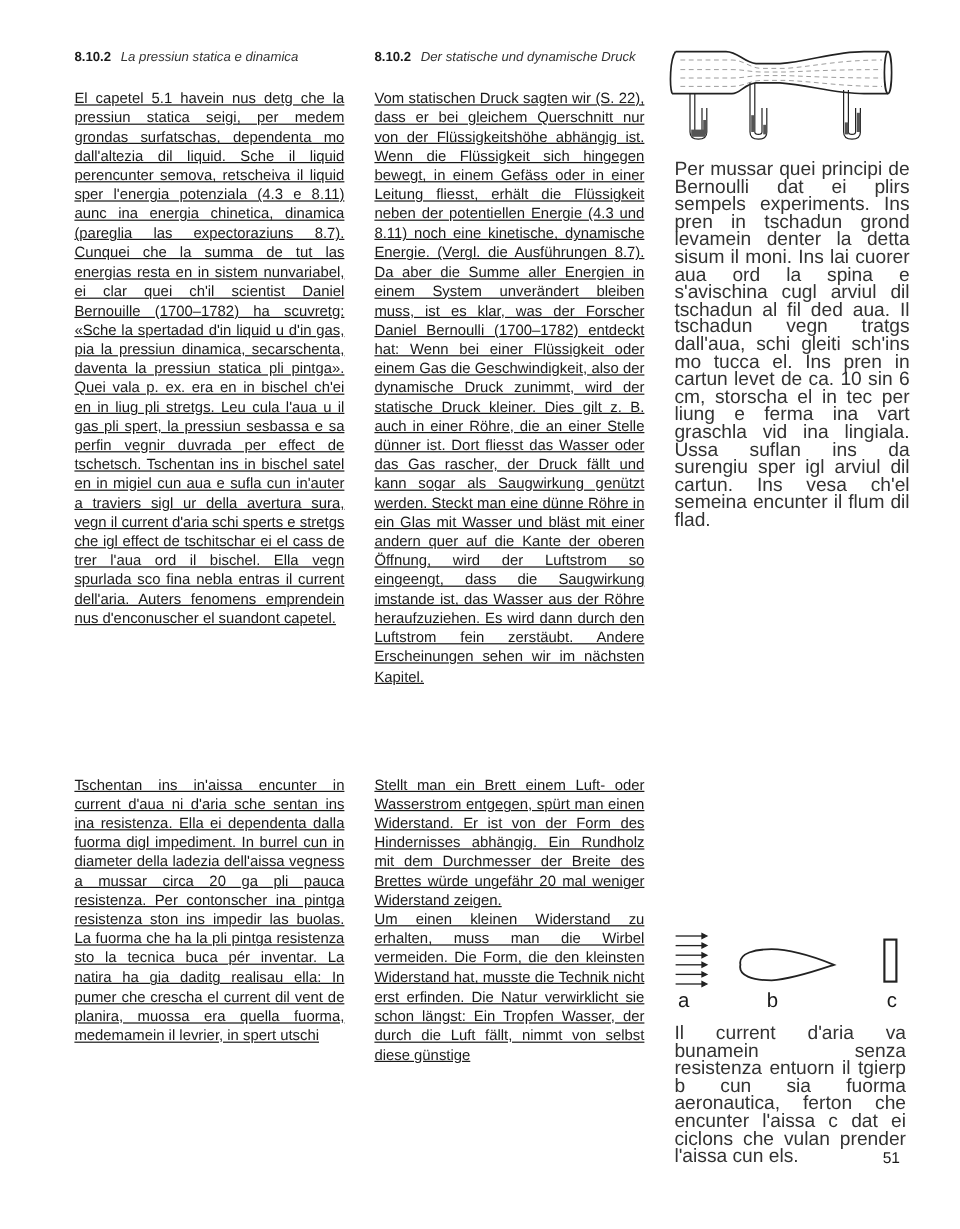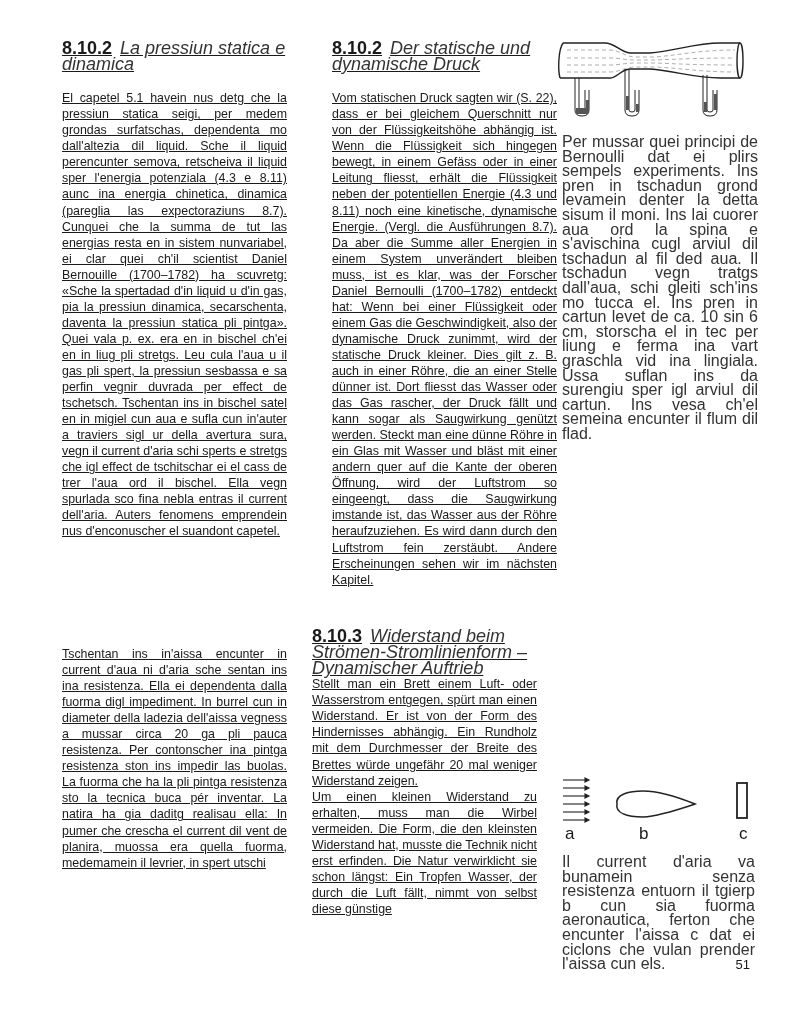--- a/index.html
+++ b/index.html
@@ -1,52 +1,49 @@
 <!DOCTYPE html>
 <html><head>
 <meta charset="utf-8">
 <style>
   html, body { margin:0; padding:0; background:#fff; }
   body { width:800px; height:1024px; position:relative; overflow:hidden;
          font-family:"Liberation Sans", sans-serif; color:#1a1a1a; }
   .col { position:absolute; font-size:12.4px; line-height:16.05px; }
   .p { text-align:justify; text-align-last:left; margin:0; hyphens:none;text-decoration:underline; }
-  .h { font-size:18px; line-height:16.1px; margin:0;text-decoration:underline; }
+  .h { font-size:11px; line-height:16.1px; margin:0; }
   .h b { font-weight:bold; margin-right:8px; }
   .h i { font-style:italic; color:#333; }
   .cap { position:absolute; font-size:16px; line-height:14.6px; color:#333; text-align:justify; text-align-last:left; margin:0; }
   .pagenum { position:absolute; right:50px; top:957px; font-size:13px; }
   svg { position:absolute; }
 </style>
 </head>
 <body>
 
 <div class="col" style="left:62px; top:40px; width:225px;">
   <p class="h">
     <b>8.10.2</b><i>La pressiun statica e dinamica</i>
   </p>
   <p class="p" style="margin-top:18px;">El capetel 5.1 havein nus detg che la pressiun statica seigi, per medem grondas surfatschas, dependenta mo dall'altezia dil liquid. Sche il liquid perencunter semova, retscheiva il liquid sper l'energia potenziala (4.3 e 8.11) aunc ina energia chinetica, dinamica (pareglia las expectoraziuns 8.7). Cunquei che la summa de tut las energias resta en in sistem nunvariabel, ei clar quei ch'il scientist Daniel Bernouille (1700–1782) ha scuvretg: «Sche la spertadad d'in liquid u d'in gas, pia la pressiun dinamica, secarschenta, daventa la pressiun statica pli pintga». Quei vala p. ex. era en in bischel ch'ei en in liug pli stretgs. Leu cula l'aua u il gas pli spert, la pressiun sesbassa e sa perfin vegnir duvrada per effect de tschetsch. Tschentan ins in bischel satel en in migiel cun aua e sufla cun in'auter a traviers sigl ur della avertura sura, vegn il current d'aria schi sperts e stretgs che igl effect de tschitschar ei el cass de trer l'aua ord il bischel. Ella vegn spurlada sco fina nebla entras il current dell'aria. Auters fenomens emprendein nus d'enconuscher el suandont capetel.</p>
 </div>
 
 <div class="col" style="left:62px; top:628px; width:225px;">
   <p class="p" style="margin-top:18px;">Tschentan ins in'aissa encunter in current d'aua ni d'aria sche sentan ins ina resistenza. Ella ei dependenta dalla fuorma digl impediment. In burrel cun in diameter della ladezia dell'aissa vegness a mussar circa 20 ga pli pauca resistenza. Per contonscher ina pintga resistenza ston ins impedir las buolas. La fuorma che ha la pli pintga resistenza sto la tecnica buca pér inventar. La natira ha gia daditg realisau ella: In pumer che crescha el current dil vent de planira, muossa era quella fuorma, medemamein il levrier, in spert utschi</p>
 </div>
 
-<div class="col" style="left:312px; top:40px; width:225px;margin-left:20px;">
+<div class="col" style="left:312px; top:40px; width:225px;">
   <p class="h">
     <b>8.10.2</b><i>Der statische und dynamische Druck</i>
   </p>
   <p class="p" style="margin-top:18px;">Vom statischen Druck sagten wir (S. 22), dass er bei gleichem Querschnitt nur von der Flüssigkeitshöhe abhängig ist. Wenn die Flüssigkeit sich hingegen bewegt, in einem Gefäss oder in einer Leitung fliesst, erhält die Flüssigkeit neben der potentiellen Energie (4.3 und 8.11) noch eine kinetische, dynamische Energie. (Vergl. die Ausführungen 8.7). Da aber die Summe aller Energien in einem System unverändert bleiben muss, ist es klar, was der Forscher Daniel Bernoulli (1700–1782) entdeckt hat: Wenn bei einer Flüssigkeit oder einem Gas die Geschwindigkeit, also der dynamische Druck zunimmt, wird der statische Druck kleiner. Dies gilt z. B. auch in einer Röhre, die an einer Stelle dünner ist. Dort fliesst das Wasser oder das Gas rascher, der Druck fällt und kann sogar als Saugwirkung genützt werden. Steckt man eine dünne Röhre in ein Glas mit Wasser und bläst mit einer andern quer auf die Kante der oberen Öffnung, wird der Luftstrom so eingeengt, dass die Saugwirkung imstande ist, das Wasser aus der Röhre heraufzuziehen. Es wird dann durch den Luftstrom fein zerstäubt. Andere Erscheinungen sehen wir im nächsten Kapitel.</p>
 </div>
 
 <div class="col" style="left:312px; top:628px; width:225px;">
-  <p class="h">
-    <b>8.10.3</b><i>Widerstand beim Strömen-Stromlinienform – Dynamischer Auftrieb</i>
-  </p>
-  <p class="p" style="">Stellt man ein Brett einem Luft- oder Wasserstrom entgegen, spürt man einen Widerstand. Er ist von der Form des Hindernisses abhängig. Ein Rundholz mit dem Durchmesser der Breite des Brettes würde ungefähr 20 mal weniger Widerstand zeigen.</p>
+  <p class="p" style="margin-top:18px;">Stellt man ein Brett einem Luft- oder Wasserstrom entgegen, spürt man einen Widerstand. Er ist von der Form des Hindernisses abhängig. Ein Rundholz mit dem Durchmesser der Breite des Brettes würde ungefähr 20 mal weniger Widerstand zeigen.</p>
   <p class="p">Um einen kleinen Widerstand zu erhalten, muss man die Wirbel vermeiden. Die Form, die den kleinsten Widerstand hat, musste die Technik nicht erst erfinden. Die Natur verwirklicht sie schon längst: Ein Tropfen Wasser, der durch die Luft fällt, nimmt von selbst diese günstige</p>
 </div>
 
 <svg style="left:555px; top:38px;" width="220" height="80" viewBox="0 0 220 80">
   <g fill="none" stroke="#222" stroke-width="1.4">
     <path d="M8,5 L50,5 C60,5 65,14 75,15 L95,15 C120,13 140,5 165,5 L185,5"></path>
     <path d="M5,40 L55,40 C62,40 65,32 75,31 L95,31 C120,33 140,40 165,40 L185,40"></path>
     <path d="M8,5 C3,12 3,33 5,40"></path>
     <ellipse cx="185" cy="22.5" rx="3" ry="17.5"></ellipse>
   </g>

